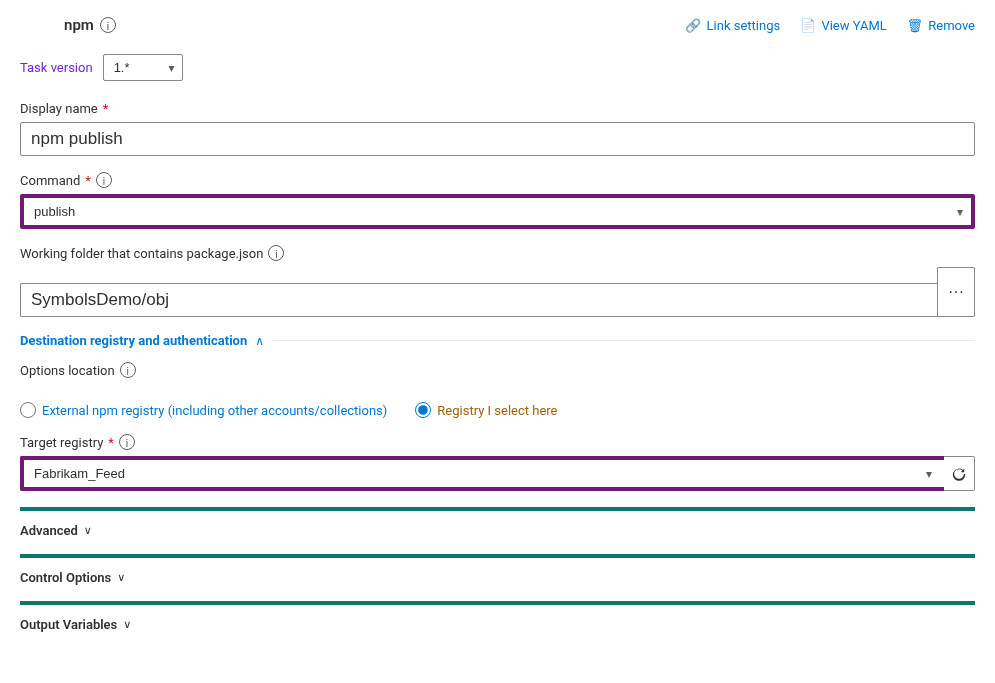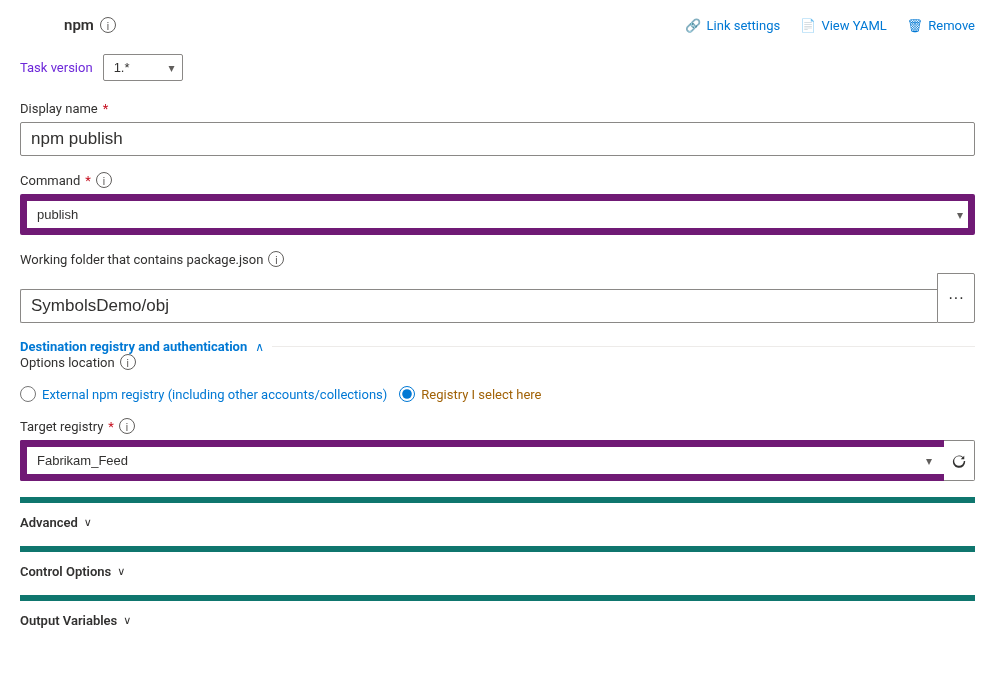--- a/index.html
+++ b/index.html
@@ -144,20 +144,21 @@
       color: #323130;
       display: flex;
       align-items: center;
       justify-content: center;
     }
 
     .section-header {
       display: flex;
       align-items: center;
       gap: 8px;
+      margin-bottom: 14px;
       margin-top: 8px;
     }
     .section-title {
       font-size: 13px;
       font-weight: 700;
       color: #0078d4;
       white-space: nowrap;
     }
     .section-chevron {
       color: #0078d4;
@@ -166,22 +167,22 @@
     }
     .section-line {
       flex: 1;
       height: 1px;
       background: #edebe9;
     }
 
     .radio-group {
       display: flex;
       align-items: flex-end;
-      gap: 12px;
-      margin-top: 16px;
+      gap: 28px;
+      margin-top: 24px;
     }
     .radio-option {
       display: flex;
       align-items: center;
       gap: 6px;
       cursor: pointer;
     }
     .radio-option input[type="radio"] {
       accent-color: #0078d4;
       width: 16px;
@@ -191,21 +192,21 @@
     .radio-label {
       font-size: 13px;
       color: #a16207;
     }
     .radio-label.external-label {
       color: #0078d4;
     }
 
     .dropdown-full {
       width: 100%;
-      border: 7px solid #701a75;
+      border: 4px solid #701a75;
       border-radius: 2px;
       padding: 6px 10px;
       font-size: 13px;
       color: #323130;
       background: #fff;
       appearance: none;
       -webkit-appearance: none;
       cursor: pointer;
       outline: none;
     }
@@ -233,21 +234,21 @@
 
     .collapsible-section {
       margin-top: 4px;
     }
     .collapsible-header {
       display: flex;
       align-items: center;
       gap: 6px;
       padding: 12px 0;
       cursor: pointer;
-      border-top: 6px solid #0f766e;
+      border-top: 4px solid #0f766e;
     }
     .collapsible-title {
       font-size: 13px;
       font-weight: 600;
       color: #323130;
     }
     .chevron-small {
       font-size: 11px;
       color: #323130;
     }

